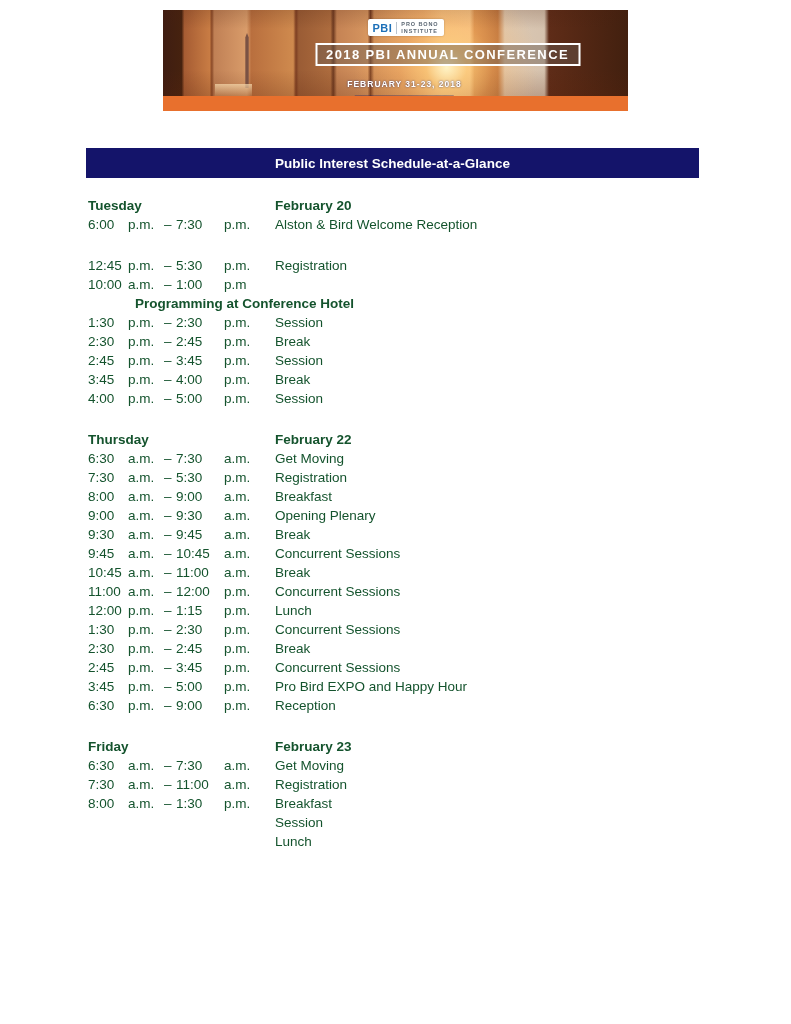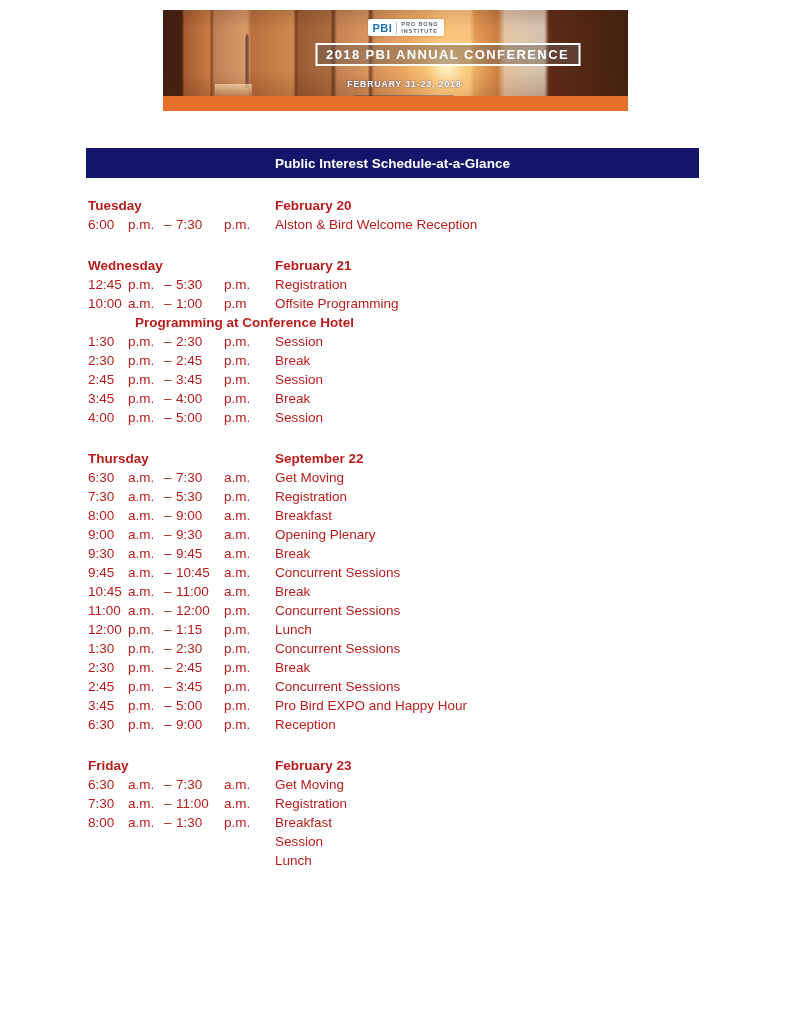--- a/index.html
+++ b/index.html
@@ -112,21 +112,21 @@
     background: var(--navy, #14146a);
     color: #ffffff;
     display: flex; align-items: center; justify-content: center;
     font-weight: bold; font-size: 13.5px;
   }
 
   
   .schedule {
     position: absolute; left: 88px; top: 196px;
     width: 640px;
-    font-size: 13.5px; color: #b91c1c;
+    font-size: 13.5px; color: #14532d;
   }
   .day { margin-bottom: 22px; }
   .row { display: flex; line-height: 19px; }
   .time-col {
     flex: 0 0 187px; width: 187px;
     display: grid;
     grid-template-columns: 40px 36px 12px 48px 51px;
   }
   .event-col { flex: 1; }
   .header-row .time-col, .header-row .event-col { font-weight: bold; display: block; }
@@ -179,45 +179,40 @@
       <span class="t-dash">–</span>
       <span class="t-end">7:30</span>
       <span class="t-ep">p.m.</span>
     </span>
     <span class="event-col">Alston &amp; Bird Welcome Reception</span>
   </div>
 </div>
   </section>
 
   <section class="day">
-    <div class="row header-row">
-      <span class="time-col day-name">Wednesday</span>
-      <span class="event-col day-date">February 21</span>
-    </div>
     <div class="rows">
   <div class="row">
     <span class="time-col">
       <span class="t-start">12:45</span>
       <span class="t-sp">p.m.</span>
       <span class="t-dash">–</span>
       <span class="t-end">5:30</span>
       <span class="t-ep">p.m.</span>
     </span>
     <span class="event-col">Registration</span>
   </div>
 
   <div class="row">
     <span class="time-col">
       <span class="t-start">10:00</span>
       <span class="t-sp">a.m.</span>
       <span class="t-dash">–</span>
       <span class="t-end">1:00</span>
       <span class="t-ep">p.m</span>
     </span>
-    <span class="event-col">Offsite Programming</span>
   </div>
 
   <div class="row subheading">Programming at Conference Hotel</div>
 
   <div class="row">
     <span class="time-col">
       <span class="t-start">1:30</span>
       <span class="t-sp">p.m.</span>
       <span class="t-dash">–</span>
       <span class="t-end">2:30</span>
@@ -268,21 +263,21 @@
       <span class="t-ep">p.m.</span>
     </span>
     <span class="event-col">Session</span>
   </div>
 </div>
   </section>
 
   <section class="day">
     <div class="row header-row">
       <span class="time-col day-name">Thursday</span>
-      <span class="event-col day-date">September 22</span>
+      <span class="event-col day-date">February 22</span>
     </div>
     <div class="rows">
   <div class="row">
     <span class="time-col">
       <span class="t-start">6:30</span>
       <span class="t-sp">a.m.</span>
       <span class="t-dash">–</span>
       <span class="t-end">7:30</span>
       <span class="t-ep">a.m.</span>
     </span>

